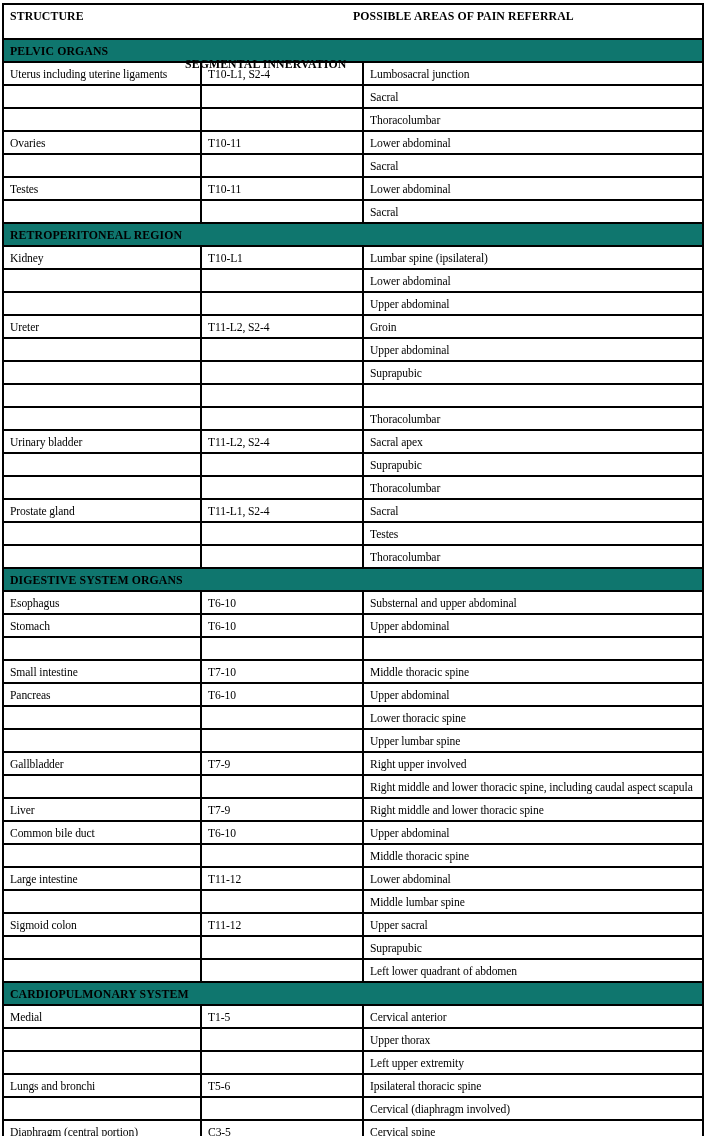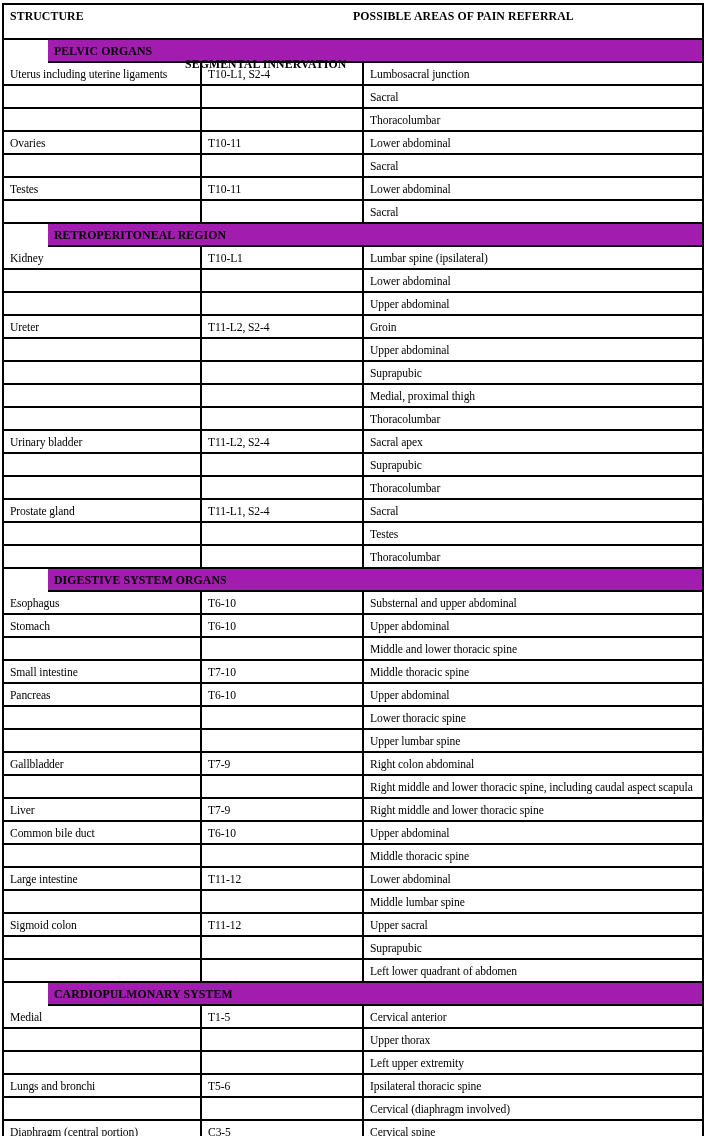--- a/index.html
+++ b/index.html
@@ -40,21 +40,21 @@
     padding: 3px 2px 0 6px;
     font-size: 11.6px;
     letter-spacing: -0.1px;
     line-height: 17px;
     white-space: nowrap;
     overflow: hidden;
   }
   .c1 { width: 198px; border-right: 2px solid #000000; }
   .c2 { width: 162px; border-right: 2px solid #000000; }
   .c3 { flex: 1; }
-  .section-row { background: #a21caf; margin-left: 44px; }
+  .section-row { background: #0f766e; }
   .section-cell {
     flex: 1;
     font-weight: bold;
     font-size: 11.8px;
     letter-spacing: 0.1px;
   }
   .header-row {
     position: relative;
     height: 35px;
     box-sizing: border-box;
@@ -150,21 +150,20 @@
           <div class="cell c3">Upper abdominal</div>
         </div>
         <div class="row">
           <div class="cell c1"></div>
           <div class="cell c2"></div>
           <div class="cell c3">Suprapubic</div>
         </div>
         <div class="row">
           <div class="cell c1"></div>
           <div class="cell c2"></div>
-          <div class="cell c3">Medial, proximal thigh</div>
         </div>
         <div class="row">
           <div class="cell c1"></div>
           <div class="cell c2"></div>
           <div class="cell c3">Thoracolumbar</div>
         </div>
         <div class="row">
           <div class="cell c1">Urinary bladder</div>
           <div class="cell c2">T11-L2, S2-4</div>
           <div class="cell c3">Sacral apex</div>
@@ -203,21 +202,20 @@
           <div class="cell c3">Substernal and upper abdominal</div>
         </div>
         <div class="row">
           <div class="cell c1">Stomach</div>
           <div class="cell c2">T6-10</div>
           <div class="cell c3">Upper abdominal</div>
         </div>
         <div class="row">
           <div class="cell c1"></div>
           <div class="cell c2"></div>
-          <div class="cell c3">Middle and lower thoracic spine</div>
         </div>
         <div class="row">
           <div class="cell c1">Small intestine</div>
           <div class="cell c2">T7-10</div>
           <div class="cell c3">Middle thoracic spine</div>
         </div>
         <div class="row">
           <div class="cell c1">Pancreas</div>
           <div class="cell c2">T6-10</div>
           <div class="cell c3">Upper abdominal</div>
@@ -228,21 +226,21 @@
           <div class="cell c3">Lower thoracic spine</div>
         </div>
         <div class="row">
           <div class="cell c1"></div>
           <div class="cell c2"></div>
           <div class="cell c3">Upper lumbar spine</div>
         </div>
         <div class="row">
           <div class="cell c1">Gallbladder</div>
           <div class="cell c2">T7-9</div>
-          <div class="cell c3">Right colon abdominal</div>
+          <div class="cell c3">Right upper involved</div>
         </div>
         <div class="row">
           <div class="cell c1"></div>
           <div class="cell c2"></div>
           <div class="cell c3">Right middle and lower thoracic spine, including caudal aspect scapula</div>
         </div>
         <div class="row">
           <div class="cell c1">Liver</div>
           <div class="cell c2">T7-9</div>
           <div class="cell c3">Right middle and lower thoracic spine</div>

